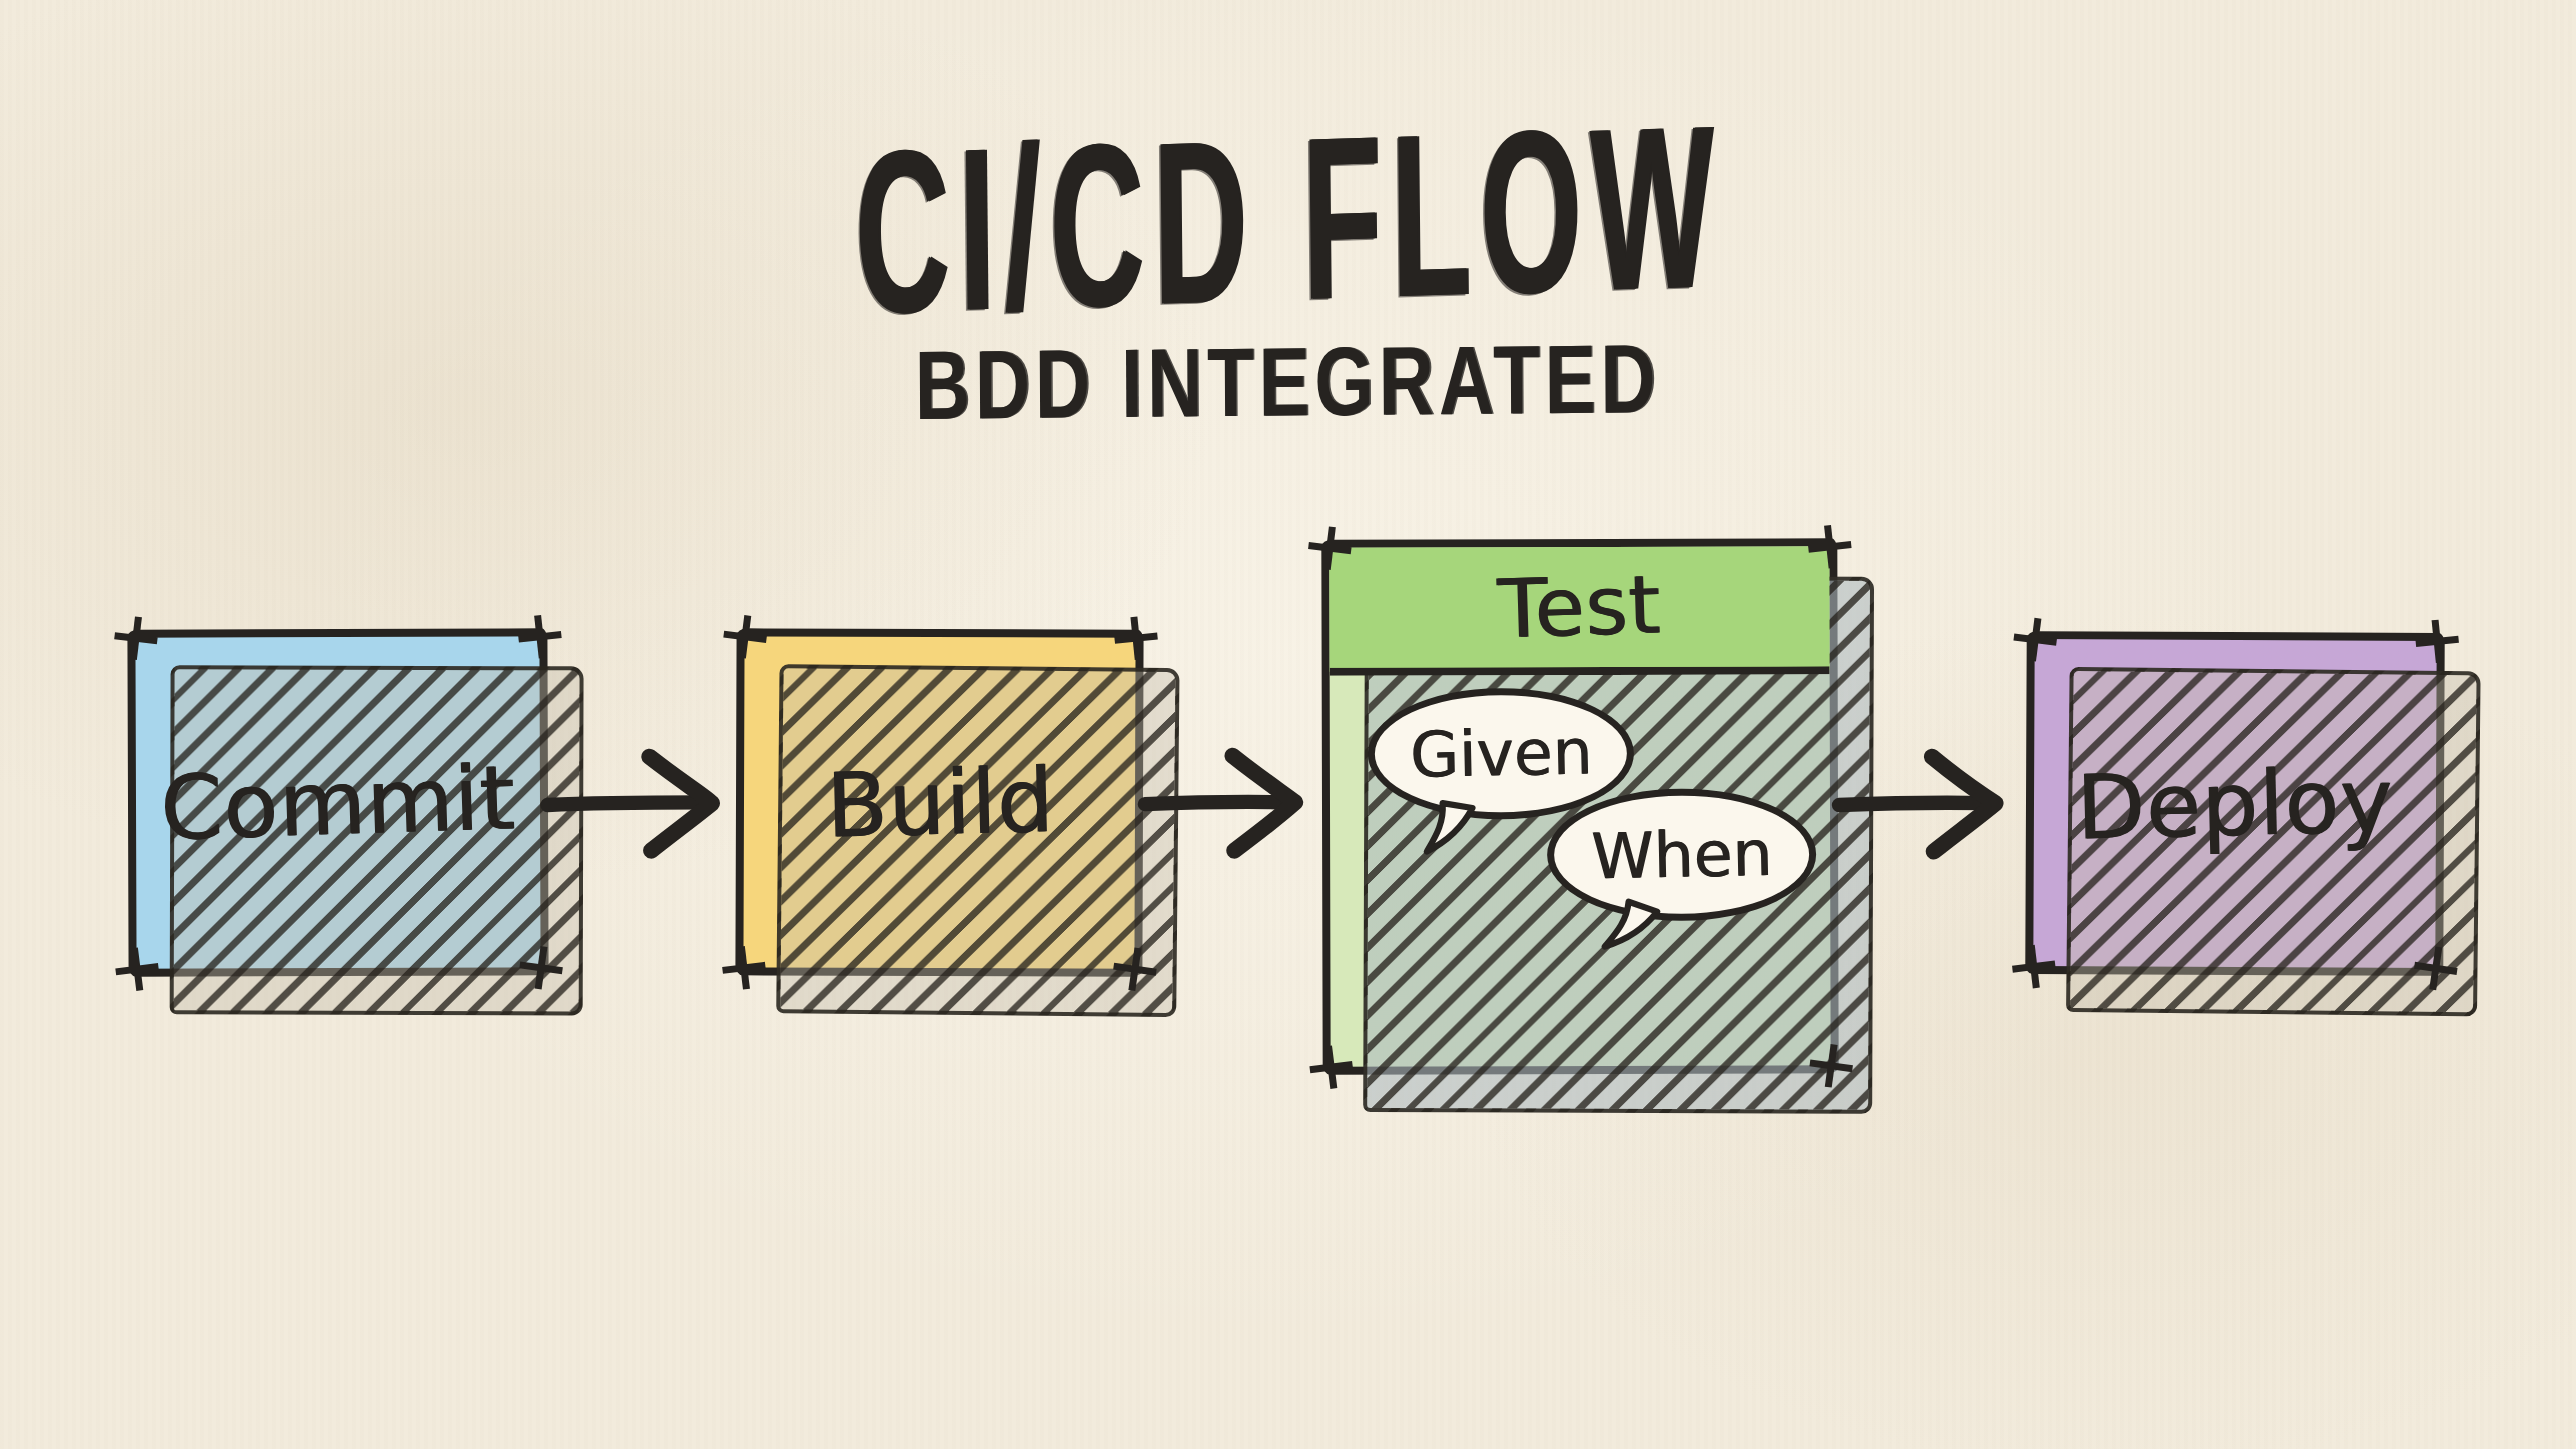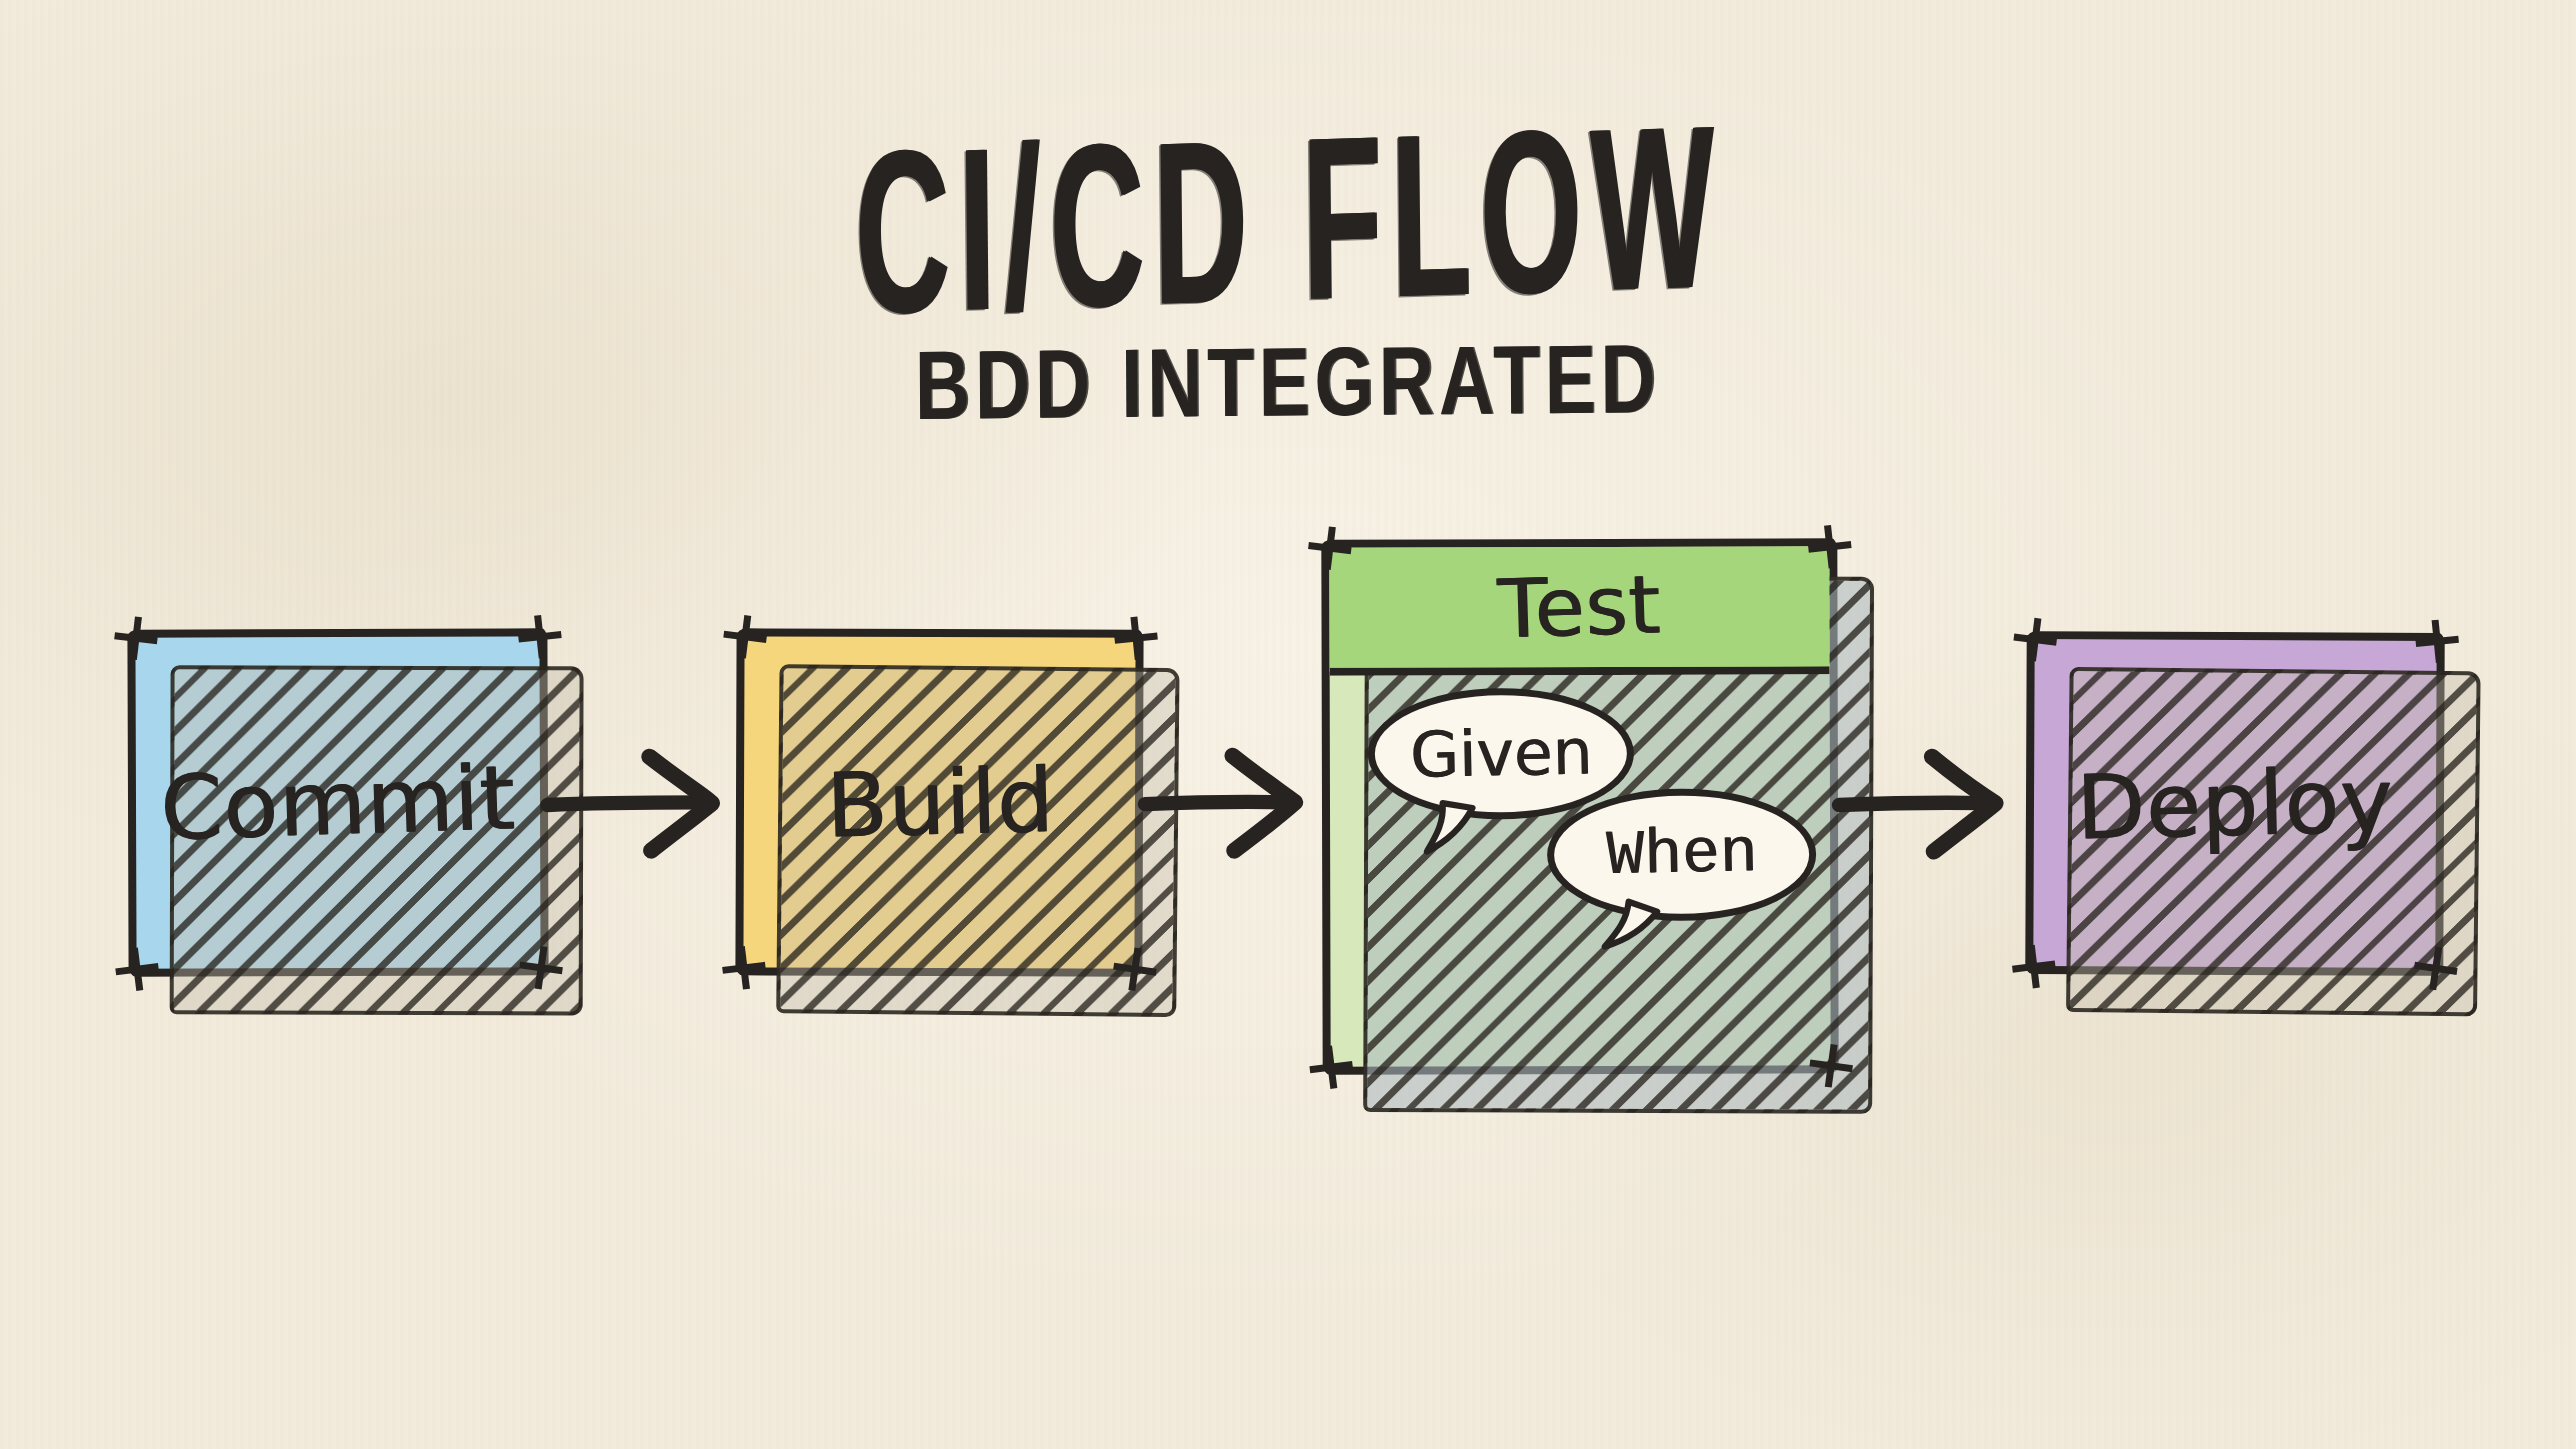--- a/index.html
+++ b/index.html
@@ -103,21 +103,21 @@
 
   
   .bubble{
     position:absolute;box-sizing:border-box;
     border:7.2px solid #262320;border-radius:50%;
     background:#fbf7ed;
     display:flex;align-items:center;justify-content:center;
   }
   .bubble span{font-size:63px;transform:rotate(-1deg);text-shadow:0.9px 0 0 #262320;}
   .bubble-given{left:38px;top:12.5px;width:266px;height:131px;}
-  .bubble-when {left:217px;top:114px;width:269px;height:132px;font-family:Liberation Mono, monospace;}
+  .bubble-when {left:217px;top:114px;width:269px;height:132px;}
   .bubble-then {left:40px;top:236px;width:251px;height:126px;}
   .tail{position:absolute;overflow:visible;}
   .tail path{fill:#fbf7ed;stroke:#262320;stroke-width:7;stroke-linejoin:round;}
   .tail-given{left:52px;bottom:-45px;transform:rotate(6deg);}
   .tail-when {left:54px;bottom:-43px;transform:rotate(16deg);}
   .tail-then {left:152px;bottom:-43px;transform:scaleX(-1) rotate(6deg);}
 
   
   .arrows{position:absolute;inset:0;width:100%;height:100%;pointer-events:none;}
   .arrows path{stroke:#262320;fill:none;stroke-linecap:round;stroke-linejoin:round;}

